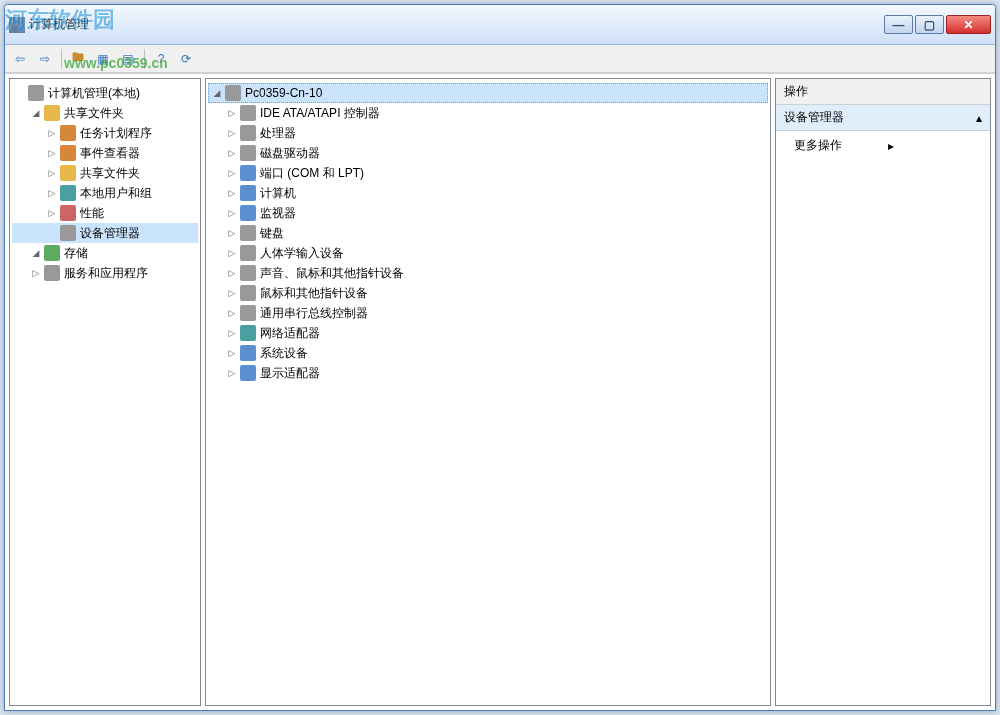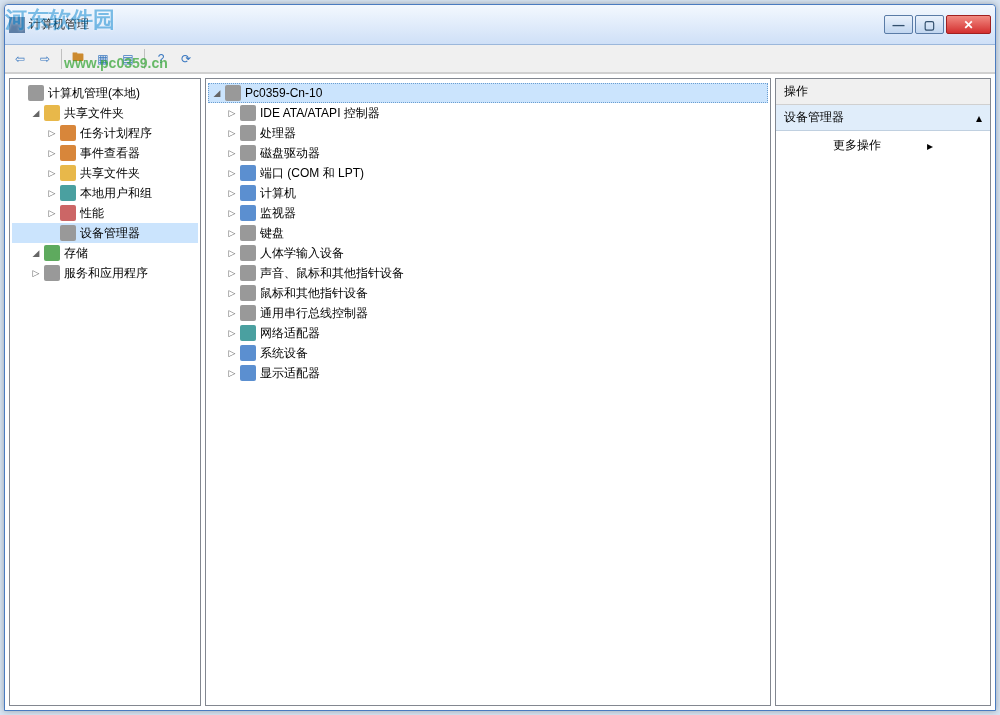--- a/index.html
+++ b/index.html
@@ -39,21 +39,21 @@
 .expander.blank { visibility:hidden; }
 .ticon { width:16px; height:16px; margin-right:4px; display:inline-block; background:#6b8eb5; border-radius:2px; flex-shrink:0;}
 .tlabel { color:#000; }
 
 .ind0 { padding-left:2px; }
 .ind1 { padding-left:18px; }
 .ind2 { padding-left:34px; }
 
 .actions-header { background:#f0f0f0; padding:4px 8px; border-bottom:1px solid #d0d0d0; font-weight:normal;}
 .actions-section { background:#e0edfa; padding:4px 8px; border-bottom:1px solid #c0d0e0; display:flex; justify-content:space-between; align-items:center; cursor:pointer;}
-.actions-link { padding:6px 18px; cursor:pointer; display:flex; justify-content:center; align-items:center;gap:46px;}
+.actions-link { padding:6px 18px; cursor:pointer; display:flex; justify-content:flex-start; align-items:center;gap:46px;}
 
 
 .ic-yellow{background:#e8b84a;} .ic-blue{background:#5b8fd0;} .ic-green{background:#5eaa5e;}
 .ic-red{background:#cc6666;} .ic-grey{background:#999;} .ic-teal{background:#4aa0a0;}
 .ic-orange{background:#d8863a;}
 </style>
 </head>
 <body>
 
 <div class="watermark">河东软件园</div>

